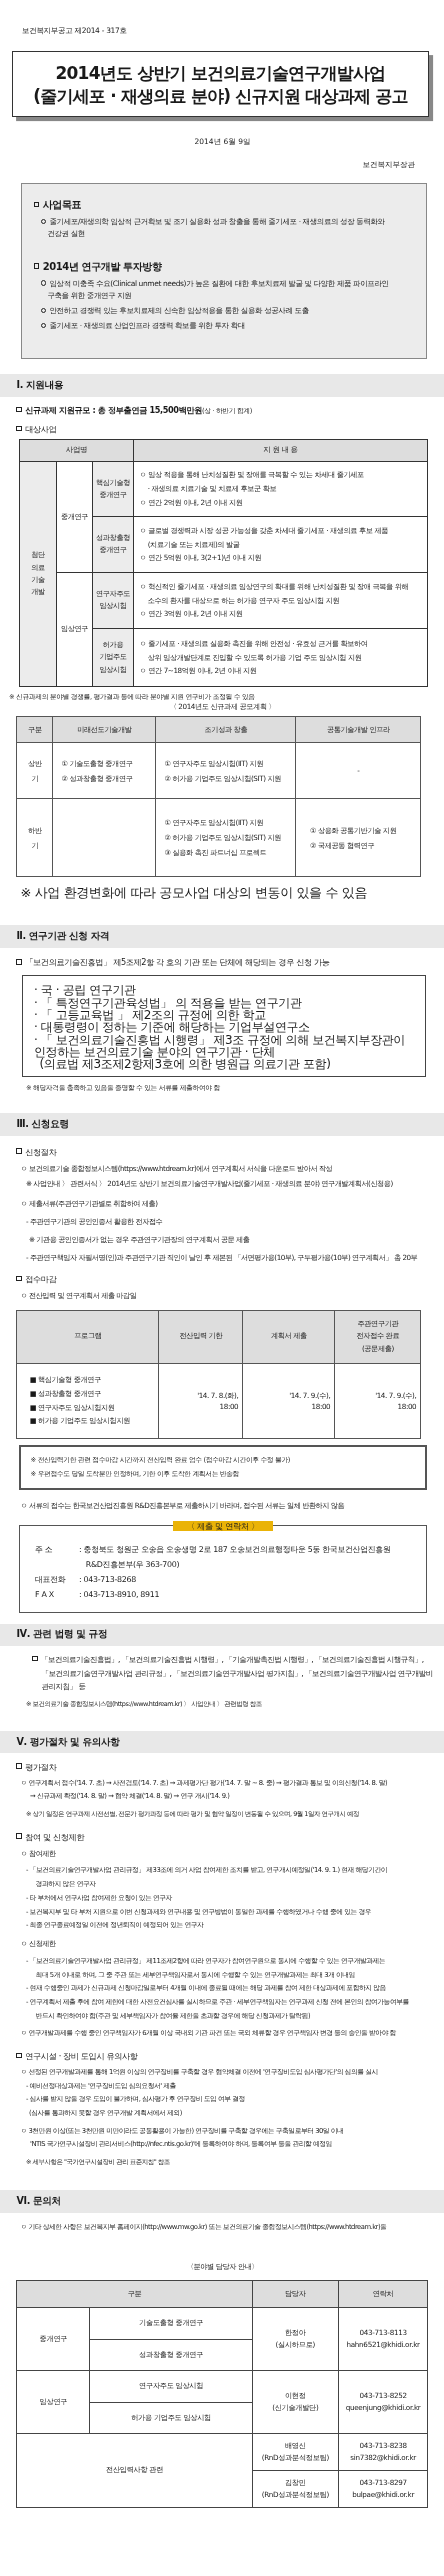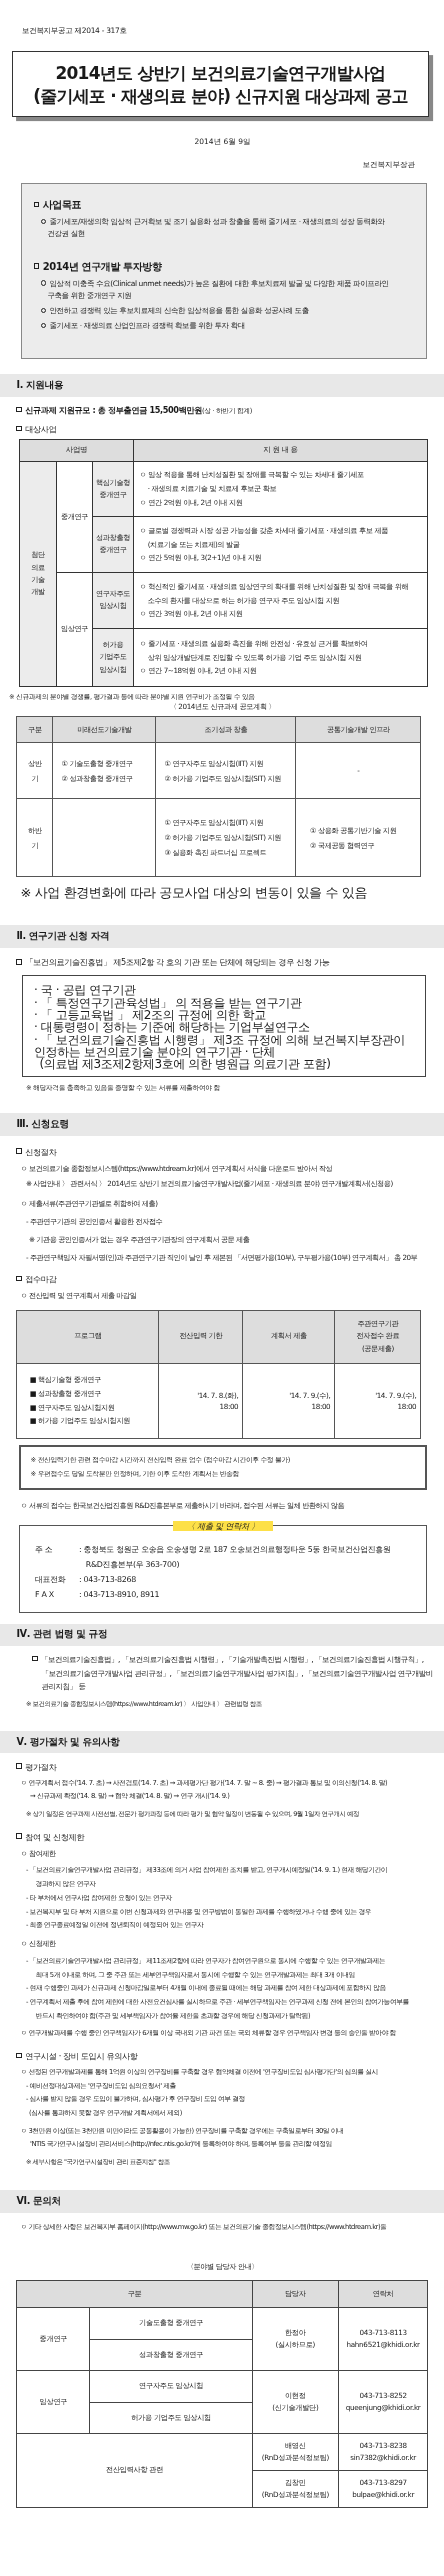--- a/index.html
+++ b/index.html
@@ -41,21 +41,21 @@
   .p.i2 { padding-left: 26px; }
   .p.i3 { padding-left: 29px; }
   .p .cont { padding-left: 9.6px; }
   .t3 { margin: 6.8px 19px 0 16.4px; width: 405px; font-size: 7.2px; border: 1px solid #555; letter-spacing: -0.4px; }
   .t3 th { background: #ddd; font-weight: normal; height: 53px; border: 0.7px solid #555; line-height: 12.3px; }
   .t3 td { border: 0.7px solid #555; text-align: right; line-height: 11px; padding: 9.6px 4.1px; }
   .t3 td.prog { text-align: left; padding-left: 12.3px; line-height: 13.7px; }
   .dbl { margin: 6.8px 18px 0 19px; border: 2.1px double #555; padding: 6.8px 9.6px; font-size: 6.8px; line-height: 13.7px; letter-spacing: -0.4px; }
   .contact { position: relative; margin: 9.6px 18px 0 19px; border: 0.7px solid #555; padding: 16.4px 13.7px 9.6px 15px; font-size: 7.9px; line-height: 15px; letter-spacing: -0.3px; }
   .contact .legend { position: absolute; top: -6.8px; left: 0; right: 0; text-align: center; }
-  .contact .legend span { background: #fde047; padding: 0 13.7px; font-size: 8.2px; font-style: italic; }
+  .contact .legend span { background: #eab308; padding: 0 13.7px; font-size: 8.2px; }
   .contact .row { display: flex; }
   .contact .k { width: 44px; flex-shrink: 0; }
   .t4 { margin: 8.2px 18px 0 16.4px; width: 412px; font-size: 7.2px; border: 1px solid #444; letter-spacing: -0.3px; }
   .t4 th { background: #ddd; font-weight: normal; height: 27px; border: 0.7px solid #444; }
   .t4 td { border: 0.7px solid #444; text-align: center; line-height: 12.3px; height: 31.5px; }
   .bullet-o { display: inline-block; width: 5.5px; height: 5.5px; border: 0.7px solid #222; border-radius: 50%; margin-right: 3.4px; vertical-align: 0px; }
 </style>
 </head>
 <body>
 

